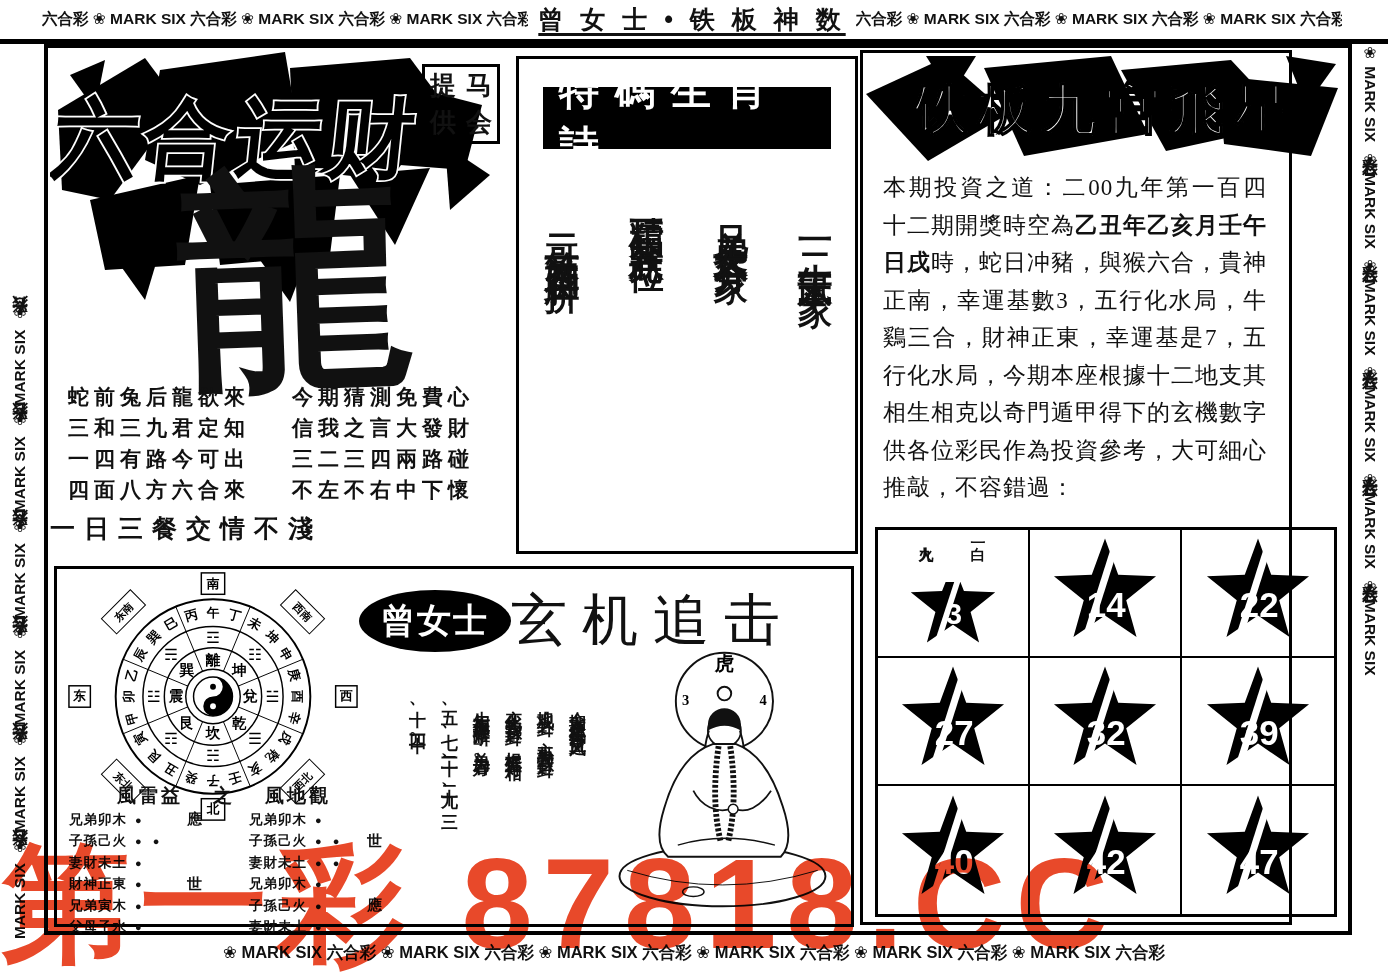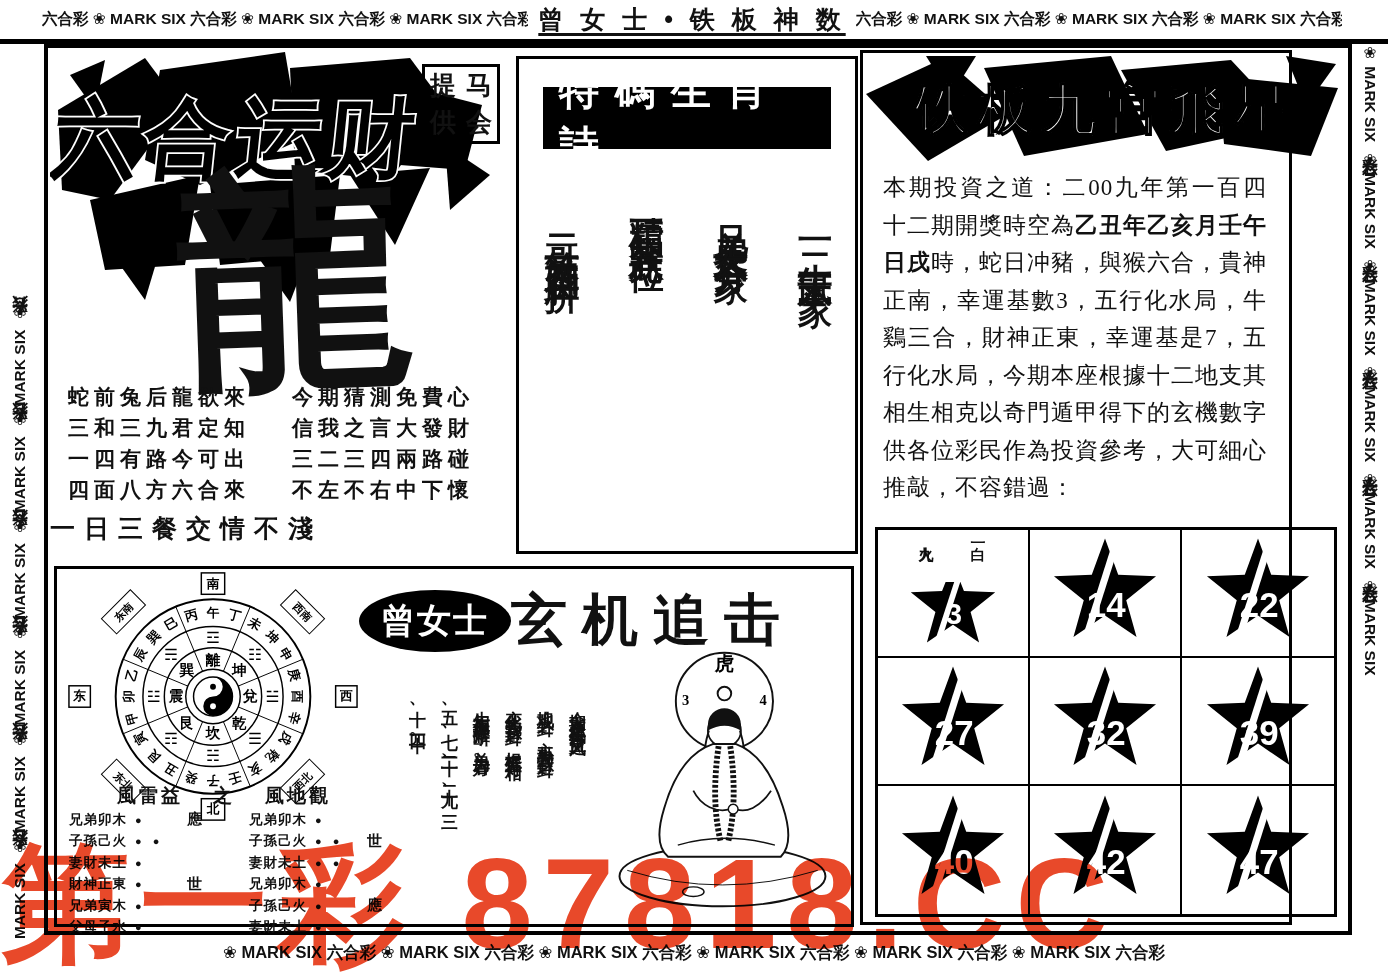--- a/index.html
+++ b/index.html
@@ -69,21 +69,21 @@
   .fslab{position:absolute;top:5px;writing-mode:vertical-rl;font-size:15px;font-weight:700;line-height:16px;}
   .fslab.a{left:40px;} .fslab.b{left:92px;}
 
   
   .zoneD{left:6px;top:518px;width:800px;height:361px;border:3px solid #000;box-sizing:border-box;}
   .zoneD>*{position:absolute;}
   .zw-wheel{left:10px;top:0px;}
   .zw-head{left:302px;top:14px;display:flex;align-items:center;}
   .zw-ellipse{width:152px;height:62px;background:#000;color:#fff;border-radius:50%;
               display:flex;align-items:center;justify-content:center;font-size:34px;font-weight:800;letter-spacing:2px;}
-  .zw-title{font-size:56px;font-weight:700;letter-spacing:15px;white-space:nowrap;}
+  .zw-title{font-size:56px;font-weight:400;letter-spacing:15px;white-space:nowrap;}
   .vtext{left:336px;top:128px;width:200px;height:228px;writing-mode:vertical-rl;
          font-size:17px;font-weight:700;letter-spacing:3px;line-height:32px;}
   .figure{left:542px;top:76px;}
   .hexas{left:12px;top:214px;width:352px;}
   .hex-title{display:flex;gap:30px;padding-left:48px;font-size:19px;font-weight:700;letter-spacing:3px;}
   .hex-groups{display:flex;gap:14px;}
   .hexg{width:166px;}
   .hexrow{display:grid;grid-template-columns:66px 52px 26px;align-items:center;height:21.5px;}
   .hexrow .lb{font-size:13.5px;font-weight:700;letter-spacing:1px;white-space:nowrap;}
   .hexrow .dt{font-size:11px;letter-spacing:4px;}

